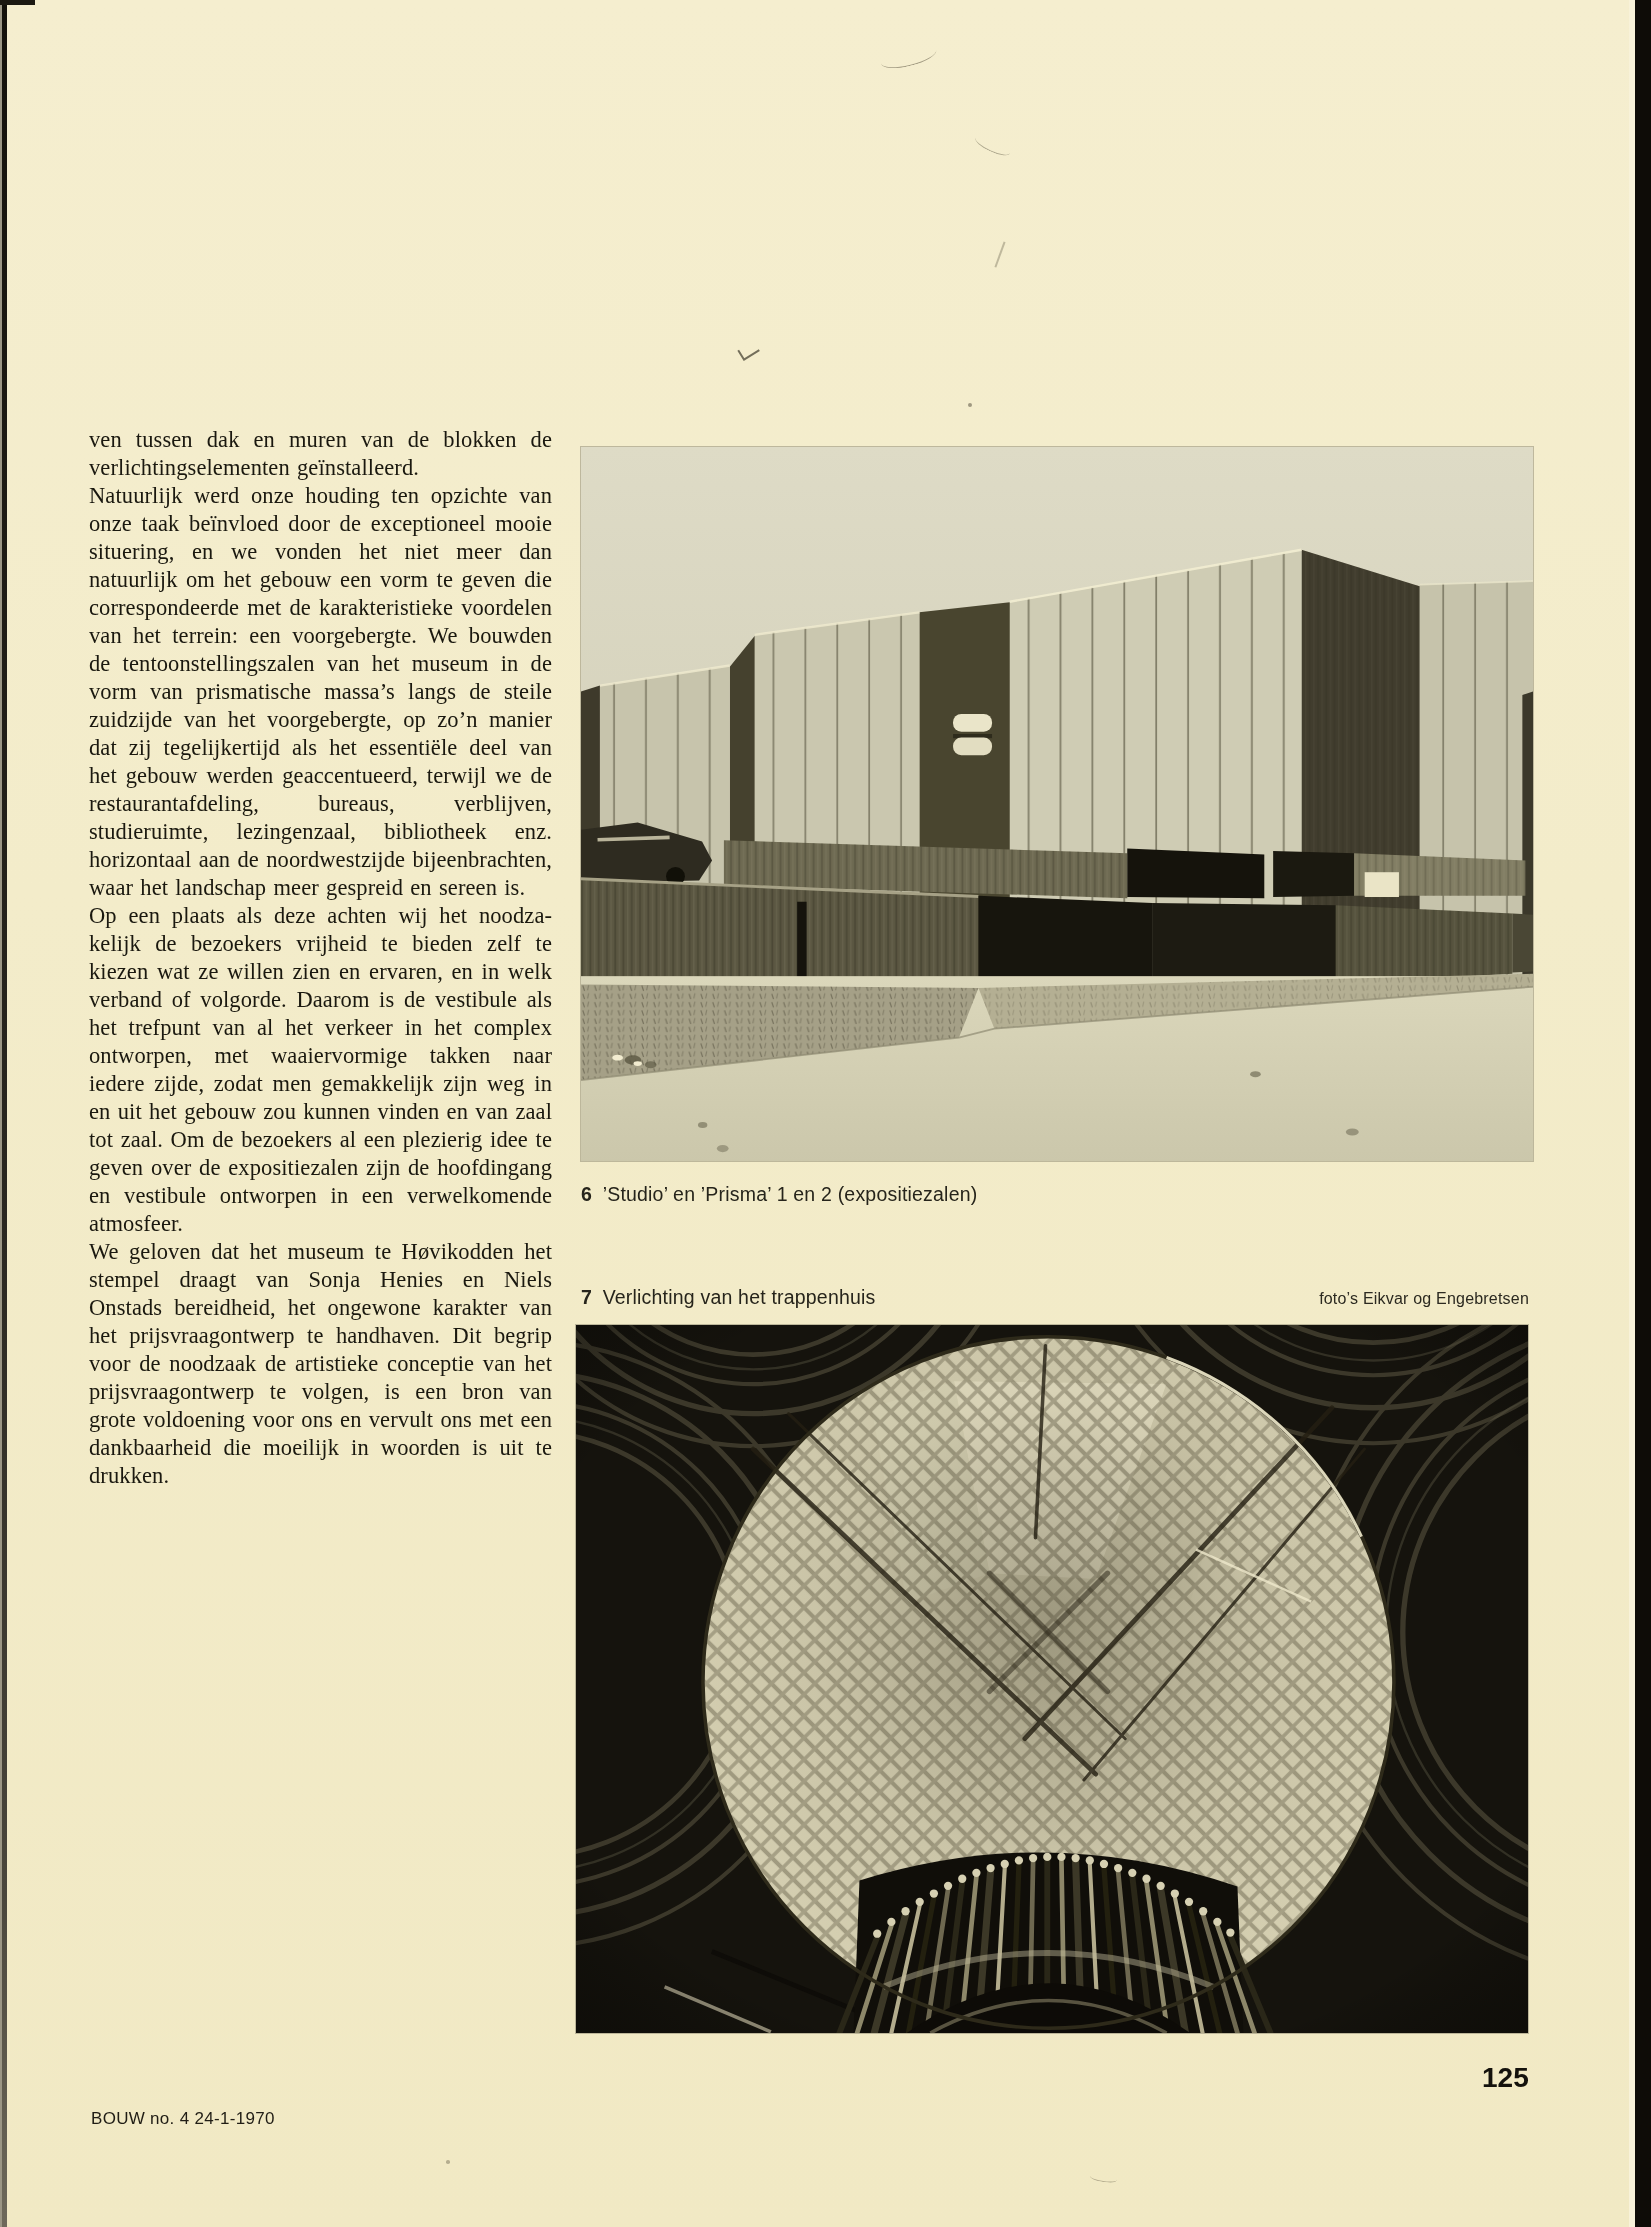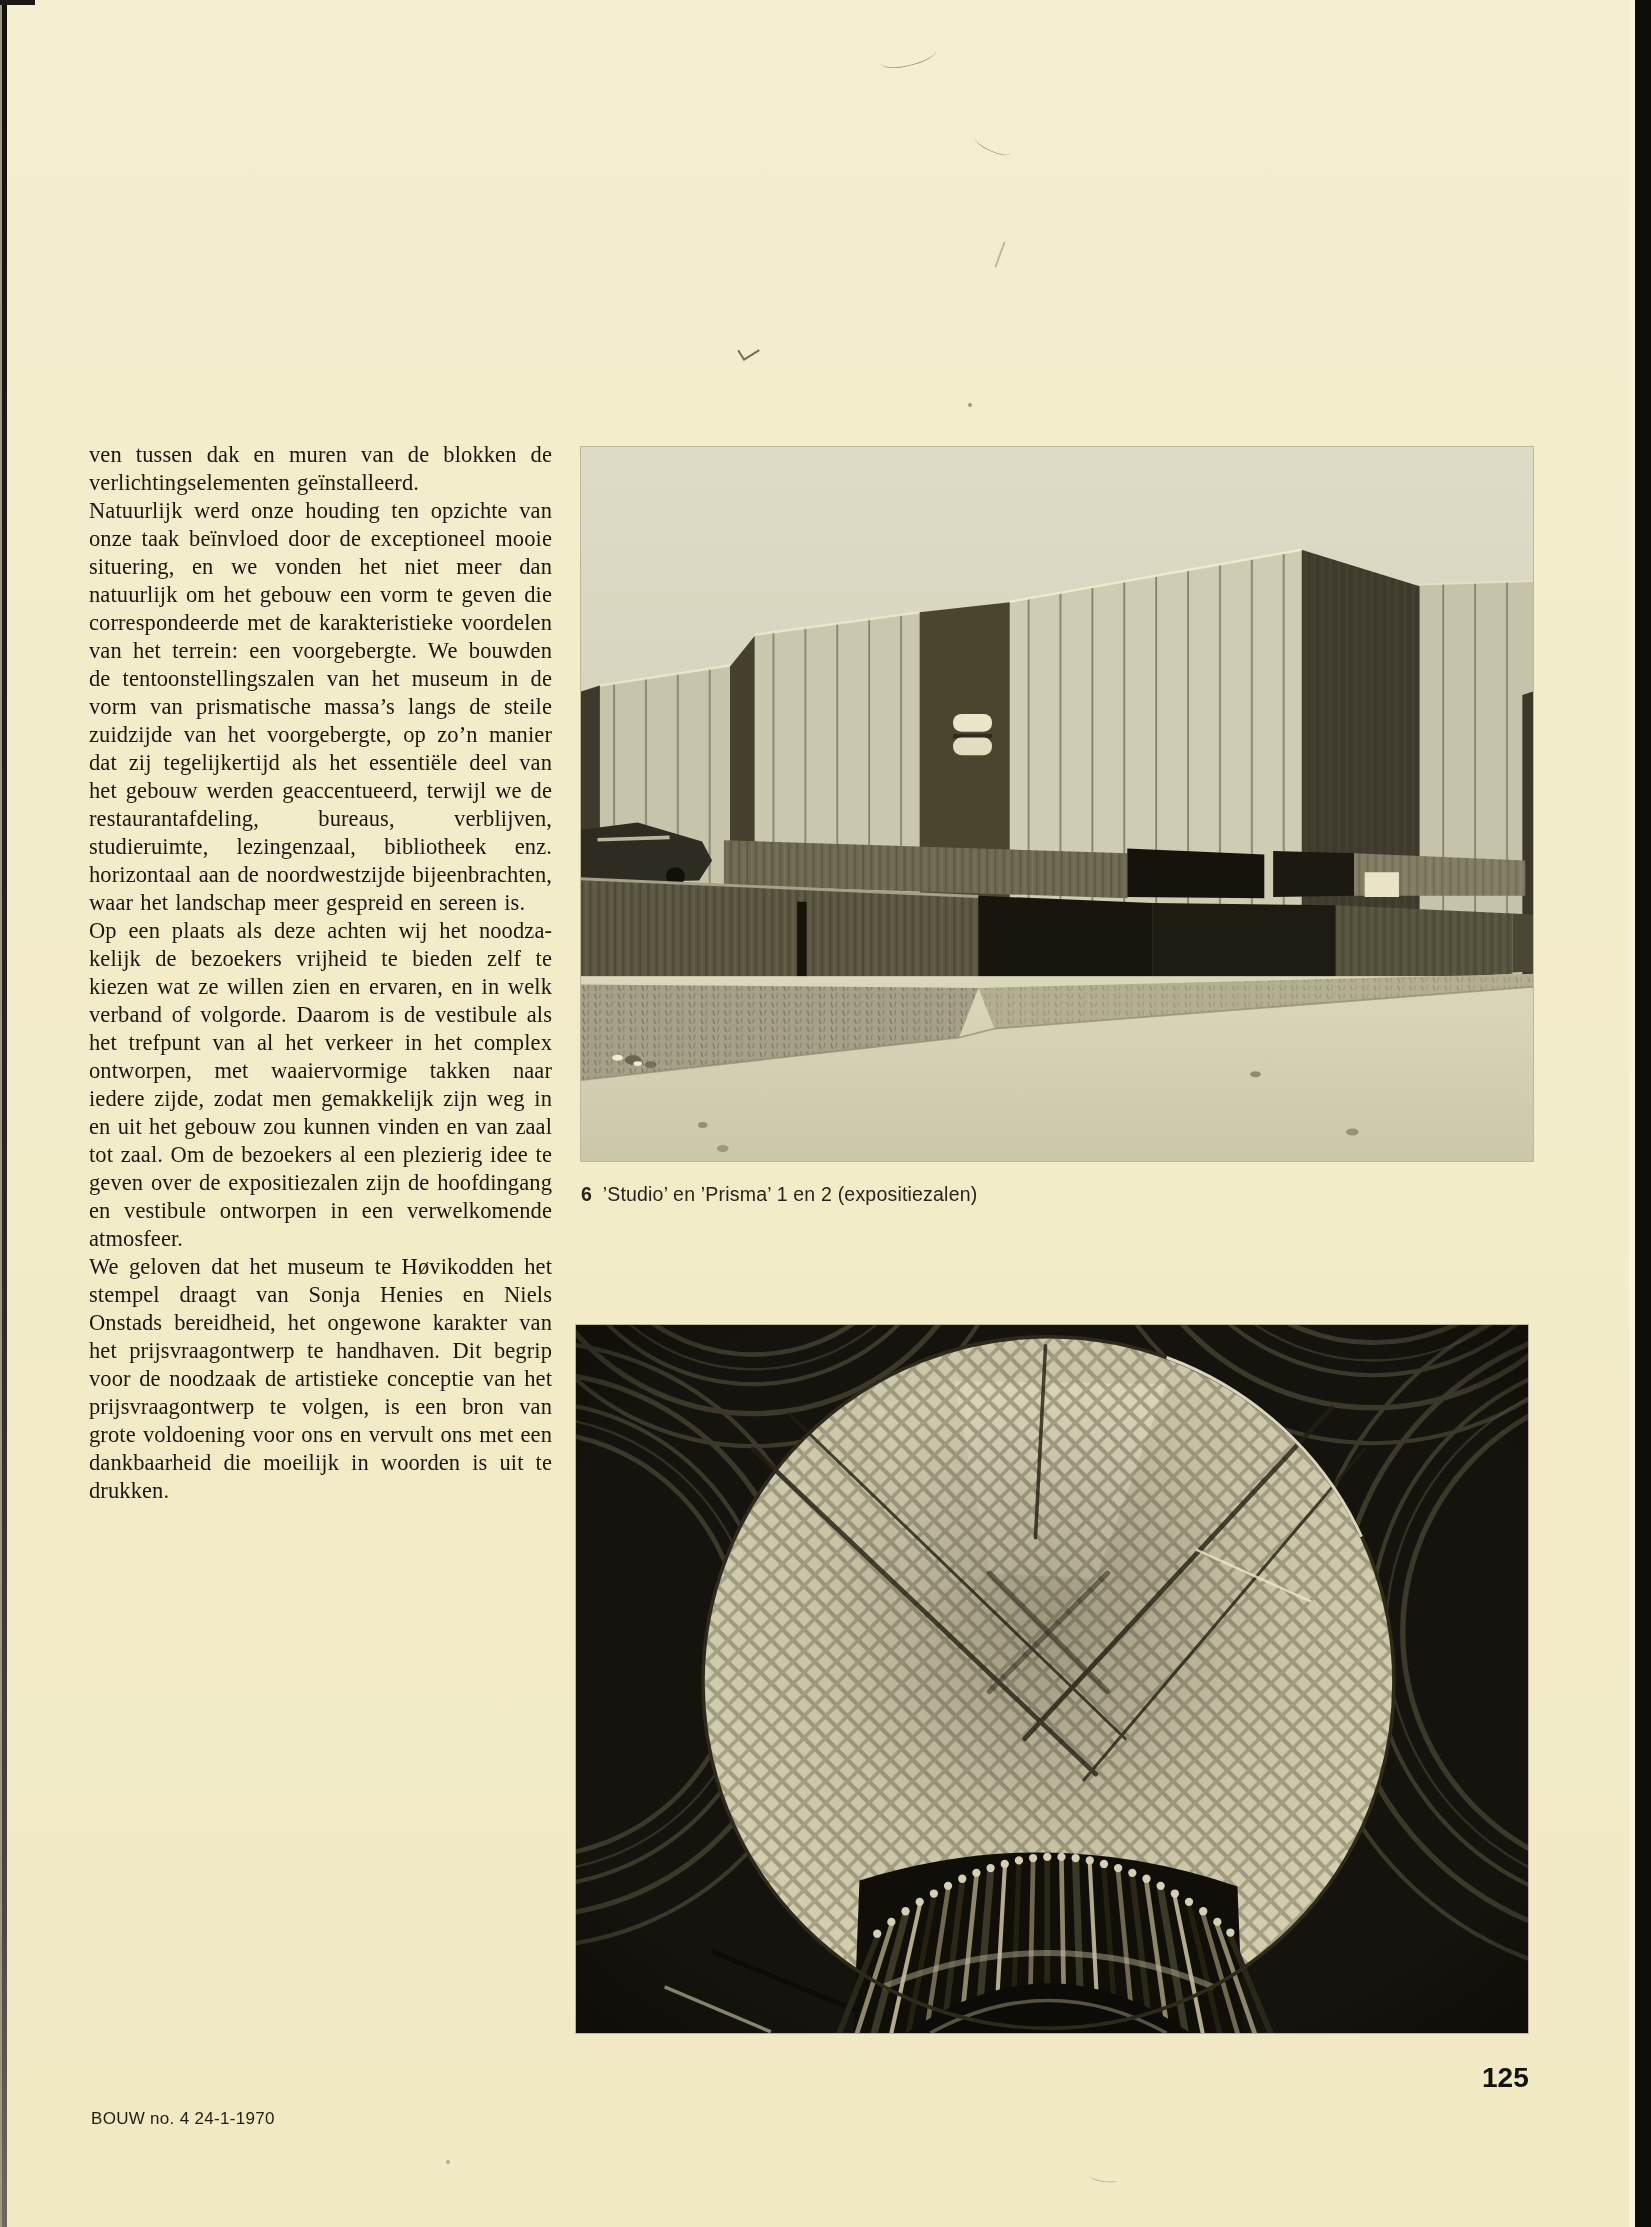--- a/index.html
+++ b/index.html
@@ -11,21 +11,21 @@
   
   .edge-left-gray{position:absolute;left:0;top:0;width:2.4px;height:100%;background:#9b9685;}
   .edge-left-dark{position:absolute;left:2.4px;top:0;width:4.7px;height:100%;
     background:linear-gradient(180deg,#14110b 0%,#2a2720 55%,#4a463c 85%,#6e695b 100%);}
   .edge-right-light{position:absolute;right:16px;top:0;width:5.9px;height:100%;background:#f8f2d9;}
   .edge-right-dark{position:absolute;right:0;top:0;width:16px;height:100%;background:#0e0c07;}
   .corner-top-left{position:absolute;left:0;top:0;width:35px;height:4.7px;background:#1c1912;}
 
   
   .text-col{
-    position:absolute;left:89px;top:441px;width:463px;
+    position:absolute;left:89px;top:426px;width:463px;
     font-size:22.5px;line-height:28px;text-align:justify;
     letter-spacing:0.1px;word-spacing:1.5px;color:#1a180f;
   }
   .text-col p{margin:0;}
 
   
   .photo{position:absolute;outline:1.2px solid rgba(90,86,68,.35);}
   .photo1{left:581px;top:447px;width:952px;height:714px;}
   .photo2{left:576px;top:1325px;width:952px;height:708px;}
   .photo svg{display:block;width:100%;height:100%;}
@@ -176,20 +176,26 @@
       <ellipse cx="1142" cy="1062" rx="9" ry="5" fill="#57533e" opacity=".55"></ellipse>
       <ellipse cx="1306" cy="1160" rx="11" ry="6" fill="#57533e" opacity=".45"></ellipse>
       <ellipse cx="240" cy="1188" rx="10" ry="6" fill="#57533e" opacity=".4"></ellipse>
     </svg>
   </div>
 
   <div class="caption cap6">
     <span class="fig-num">6</span><span>’Studio’ en ’Prisma’ 1 en 2 (expositiezalen)</span>
   </div>
 
+  <div class="caption cap7-row">
+    <span>
+      <span class="fig-num">7</span><span>Verlichting van het trappenhuis</span>
+    </span>
+    <span class="credit">foto’s Eikvar og Engebretsen</span>
+  </div>
 
   <div class="photo photo2">
     <svg viewBox="0 0 1612 1198" preserveAspectRatio="none">
       <defs>
         <pattern id="weave" width="26" height="26" patternUnits="userSpaceOnUse" patternTransform="rotate(45)">
           <line x1="0" y1="13" x2="26" y2="13" stroke="#6f6952" stroke-width="7"></line>
           <line x1="13" y1="0" x2="13" y2="26" stroke="#7a745c" stroke-width="6"></line>
         </pattern>
         <radialGradient id="discShade" cx="0.5" cy="0.42" r="0.75">
           <stop offset="0" stop-color="rgba(46,42,26,.35)"></stop>

